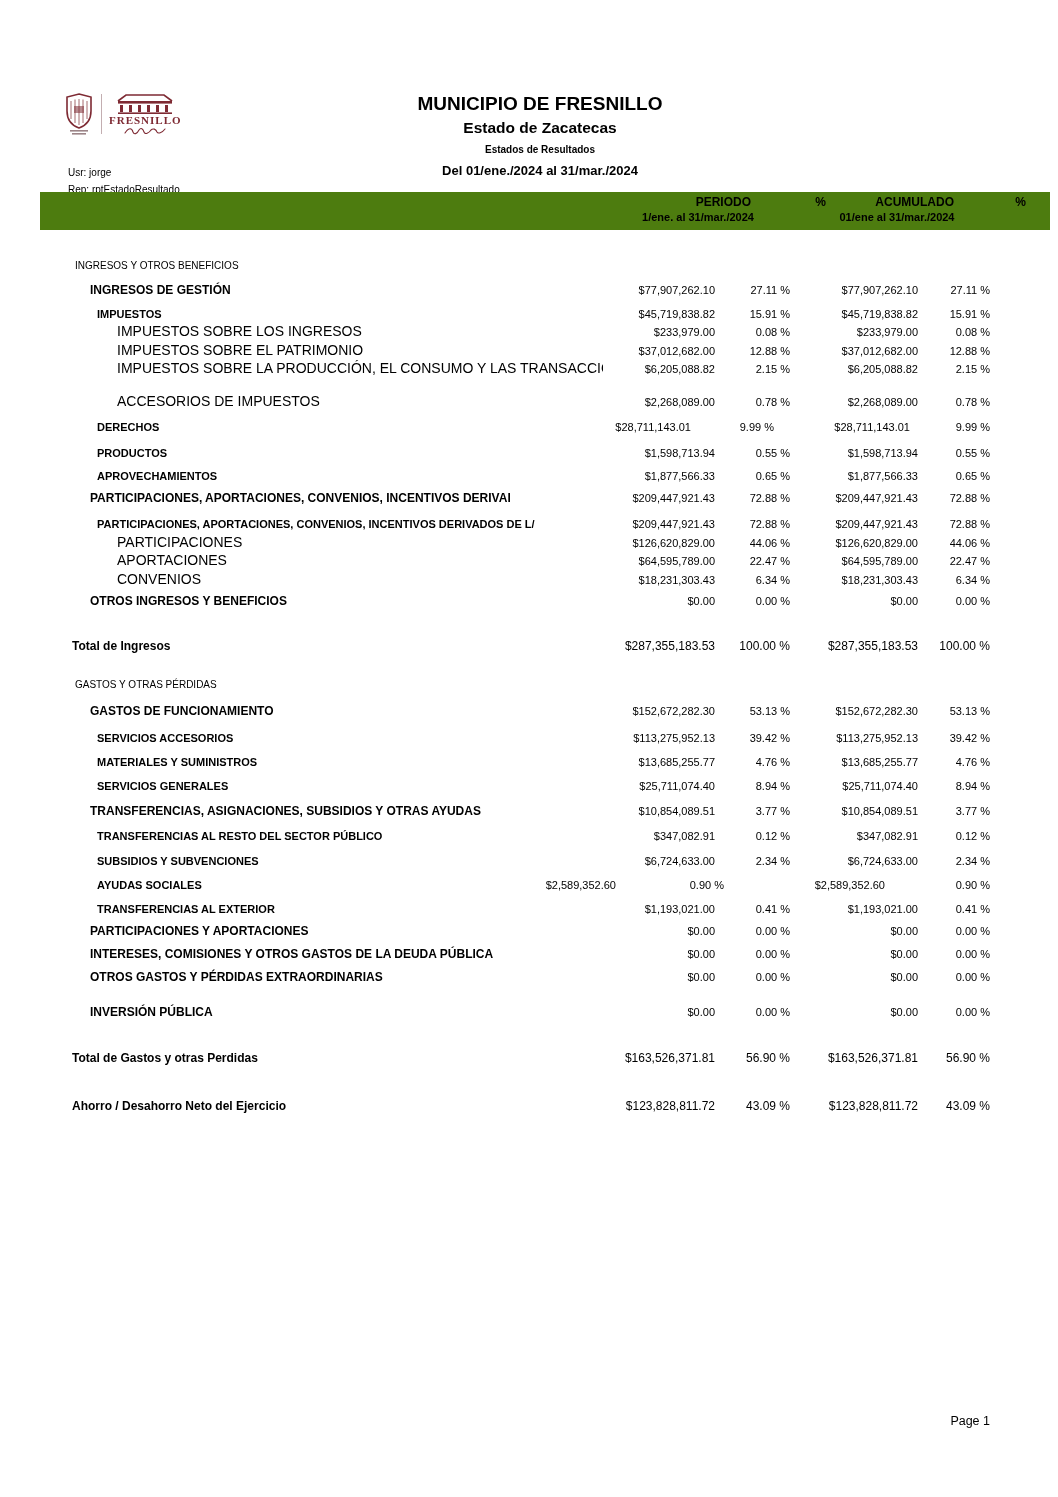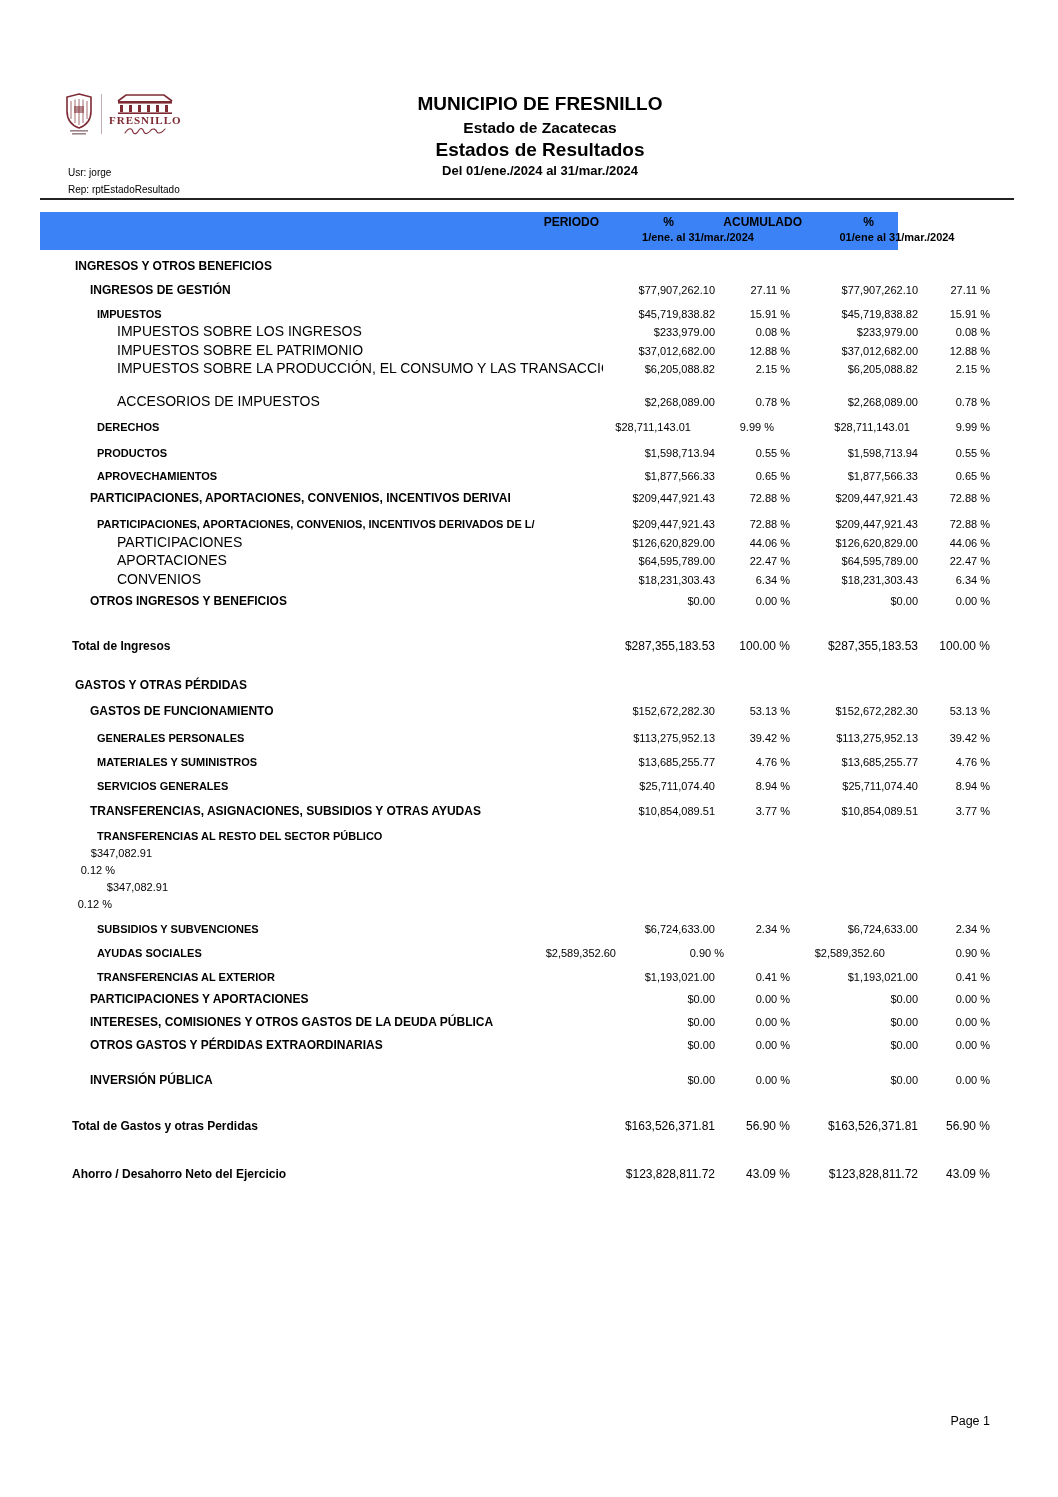--- a/index.html
+++ b/index.html
@@ -16,50 +16,50 @@
   .logo-right { display:flex; flex-direction:column; align-items:center; }
   .logo-name {
     font-family:"Liberation Serif", serif; font-size:11px; font-weight:bold;
     letter-spacing:1px; color:#7E2A33; line-height:11px; margin-top:1px;
   }
 
   
   .title-block { position:absolute; left:279px; top:93px; width:522px; text-align:center; }
   .t1 { font-size:19px;  font-weight:bold; line-height:22px; }
   .t2 { font-size:15.5px;font-weight:bold; line-height:18px; margin-top:4px; }
-  .t3 { font-size:19px;  font-weight:bold; line-height:17px; margin-top:4px; }
+  .t3 { font-size:10px;  font-weight:bold; line-height:17px; margin-top:4px; }
   .t4 { font-size:13px;  font-weight:bold; line-height:16px; margin-top:5px; }
 
   .meta-left { position:absolute; left:68px; top:164px; font-size:10px; line-height:17px; }
 
   .meta-right { position:absolute; right:42px; top:157px; display:flex; font-size:10px; }
   .mr-labels { text-align:right; padding-top:12px; line-height:14px; padding-right:3px; }
   .mr-values { border-left:1.5px solid #000; padding-left:3px; padding-top:12px;
                width:72px; text-align:right; line-height:14px; height:30px; }
 
   
   .rule-top { position:absolute; left:40px; top:198px; width:974px; height:2px; background:#222; }
-  .band { position:absolute; left:40px; top:212px; width:858px; height:38px; background:#3b82f6; }
+  .band { position:absolute; left:40px; top:192px; width:1010px; height:38px; background:#4d7c0f; }
   .hrow { display:flex; padding-right:24px; padding-top:3px; }
   .hrow .sp { flex:1; }
   .hrow .cv { font-size:12px; font-weight:bold; }
   .sub1 { position:absolute; left:548px; top:19px; width:220px; text-align:center;
           font-size:11px; font-weight:bold; }
   .sub2 { position:absolute; left:747px; top:19px; width:220px; text-align:center;
           font-size:11px; font-weight:bold; }
 
   
   .table { position:absolute; left:40px; top:240px; width:974px; }
   .row { display:flex; align-items:baseline; padding-right:24px; line-height:17px; }
   .row .lbl { flex:1; white-space:nowrap; overflow:hidden; }
   .cv { text-align:right; font-size:11px; white-space:nowrap; }
   .cv.a1 { width:112px; } .cv.p1 { width:75px; } .cv.a2 { width:128px; } .cv.p2 { width:72px; }
 
   .row.section { line-height:18px; }
-  .row.section .lbl { font-size:12px; font-weight:bold; padding-left:35px; }
+  .row.section .lbl { font-size:10px; font-weight:normal; padding-left:35px; }
   .row.level1 { line-height:18px; }
   .row.level1 .lbl { font-size:12px; font-weight:bold; padding-left:50px; }
   .row.level2 .lbl { font-size:11px; font-weight:bold; padding-left:57px; }
   .row.item   .lbl { font-size:14px; padding-left:77px; }
   .row.total  { line-height:18px; }
   .row.total .lbl { font-size:12px; font-weight:bold; padding-left:32px; }
   .row.total .cv { font-weight:normal; font-size:12px; }
 
   .footer-page { position:absolute; right:68px; top:1414px; font-size:12.5px; }
 </style>
@@ -250,21 +250,21 @@
         <div class="cv p2"></div>
       </div>
       <div class="row level1" style="margin-top: 8px;">
         <div class="lbl">GASTOS DE FUNCIONAMIENTO</div>
         <div class="cv a1">$152,672,282.30</div>
         <div class="cv p1">53.13 %</div>
         <div class="cv a2">$152,672,282.30</div>
         <div class="cv p2">53.13 %</div>
       </div>
       <div class="row level2" style="margin-top: 10px;">
-        <div class="lbl">GENERALES PERSONALES</div>
+        <div class="lbl">SERVICIOS ACCESORIOS</div>
         <div class="cv a1">$113,275,952.13</div>
         <div class="cv p1">39.42 %</div>
         <div class="cv a2">$113,275,952.13</div>
         <div class="cv p2">39.42 %</div>
       </div>
       <div class="row level2" style="margin-top: 7px;">
         <div class="lbl">MATERIALES Y SUMINISTROS</div>
         <div class="cv a1">$13,685,255.77</div>
         <div class="cv p1">4.76 %</div>
         <div class="cv a2">$13,685,255.77</div>
@@ -277,21 +277,21 @@
         <div class="cv a2">$25,711,074.40</div>
         <div class="cv p2">8.94 %</div>
       </div>
       <div class="row level1" style="margin-top: 7px;">
         <div class="lbl">TRANSFERENCIAS, ASIGNACIONES, SUBSIDIOS Y OTRAS AYUDAS</div>
         <div class="cv a1">$10,854,089.51</div>
         <div class="cv p1">3.77 %</div>
         <div class="cv a2">$10,854,089.51</div>
         <div class="cv p2">3.77 %</div>
       </div>
-      <div class="row level2" style="margin-top: 8px; flex-direction: column;">
+      <div class="row level2" style="margin-top: 8px;">
         <div class="lbl">TRANSFERENCIAS AL RESTO DEL SECTOR PÚBLICO</div>
         <div class="cv a1">$347,082.91</div>
         <div class="cv p1">0.12 %</div>
         <div class="cv a2">$347,082.91</div>
         <div class="cv p2">0.12 %</div>
       </div>
       <div class="row level2" style="margin-top: 8px;">
         <div class="lbl">SUBSIDIOS Y SUBVENCIONES</div>
         <div class="cv a1">$6,724,633.00</div>
         <div class="cv p1">2.34 %</div>

